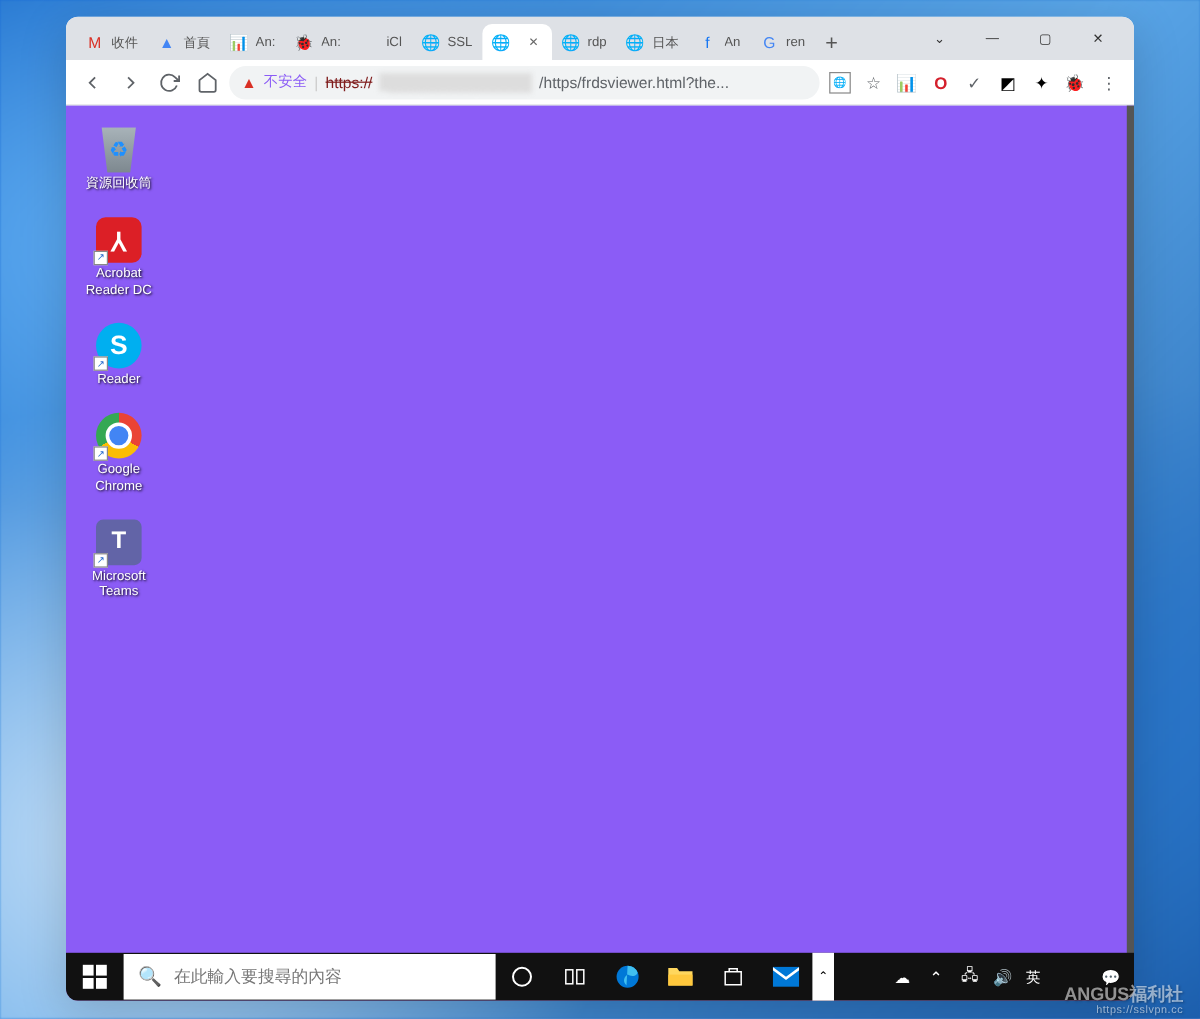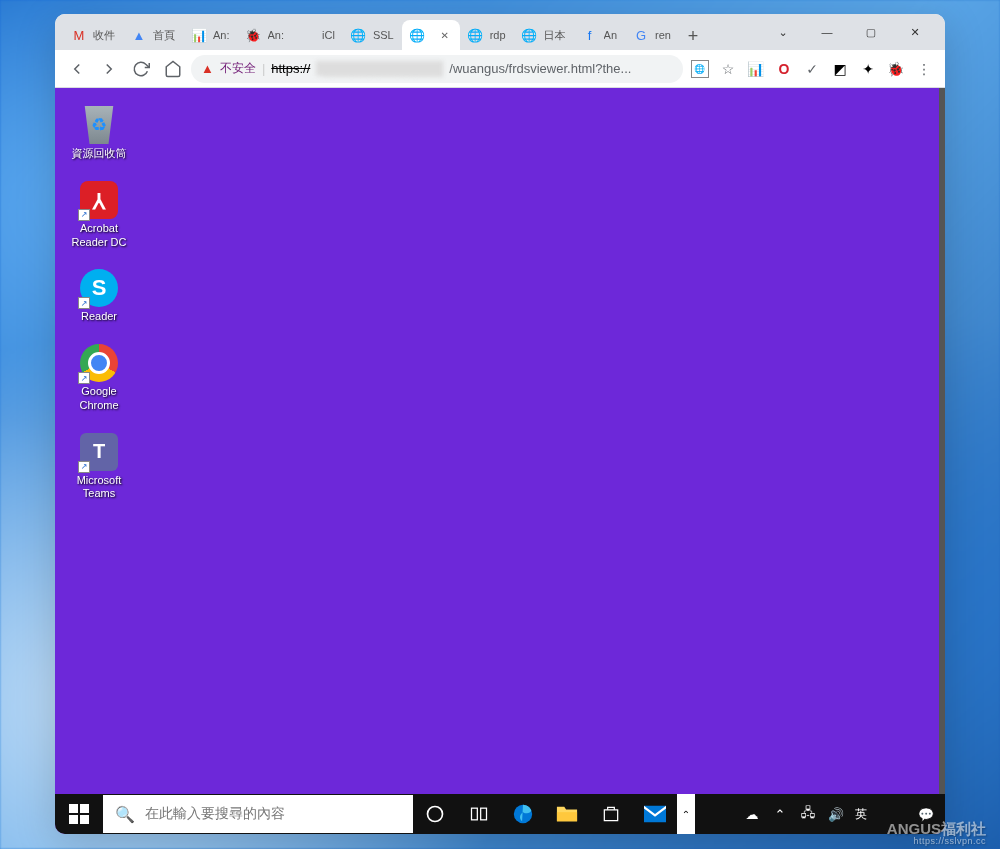--- a/index.html
+++ b/index.html
@@ -26,30 +26,30 @@
 .tabs-spacer { flex: 1; }
 .window-controls { display: flex; height: 36px; align-items: center; }
 .win-ctl { width: 44px; height: 30px; display: flex; align-items: center; justify-content: center; font-size: 11px; color: #333; cursor: pointer; }
 
 
 .address-bar { height: 38px; background: #fff; display: flex; align-items: center; padding: 0 8px; gap: 4px; border-bottom: 1px solid #dadce0; }
 .nav-btn { width: 28px; height: 28px; display: flex; align-items: center; justify-content: center; color: #5f6368; border-radius: 50%; cursor: pointer; }
 .nav-btn svg { width: 18px; height: 18px; }
 .omnibox { flex: 1; height: 28px; background: #f1f3f4; border-radius: 14px; display: flex; align-items: center; padding: 0 10px; gap: 6px; font-size: 13px; }
 .warn-icon { color: #d93025; font-size: 13px; }
-.unsafe-label { color: #701a75; font-size: 12px; }
+.unsafe-label { color: #8b5cf6; font-size: 12px; }
 .divider { color: #ccc; }
-.url-strike { color: #000000; text-decoration: line-through; }
+.url-strike { color: #7f1d1d; text-decoration: line-through; }
 .url-blur { background: #ddd; color: #ddd; filter: blur(2px); }
 .url-rest { color: #5f6368; }
 .ext-icons { display: flex; align-items: center; gap: 10px; padding: 0 4px; }
 .ext-ico { width: 18px; height: 18px; display: flex; align-items: center; justify-content: center; font-size: 14px; color: #5f6368; cursor: pointer; }
 
 
-.viewport { flex: 1; background: #6d28d9; position: relative; }
+.viewport { flex: 1; background: #8b5cf6; position: relative; }
 .desktop-icons { position: absolute; top: 18px; left: 14px; display: flex; flex-direction: column; gap: 20px; }
 .d-icon { width: 60px; display: flex; flex-direction: column; align-items: center; gap: 3px; cursor: pointer; }
 .d-icon-img { width: 38px; height: 38px; display: flex; align-items: center; justify-content: center; position: relative; }
 .d-icon-label { color: #fff; font-size: 11px; text-align: center; line-height: 1.25; text-shadow: 1px 1px 2px #000; }
 .shortcut-arrow { position: absolute; bottom: -2px; left: -2px; width: 12px; height: 12px; background: #fff; border: 1px solid #888; display: flex; align-items: center; justify-content: center; font-size: 8px; color: #2a6dce; }
 
 
 .edge-panel { position: absolute; top: 0; right: 0; width: 6px; height: 100%; background: #555; }
 
 
@@ -168,21 +168,21 @@
       <svg viewBox="0 0 24 24" fill="none" stroke="currentColor" stroke-width="2">
           <path d="M3 9l9-7 9 7v11a2 2 0 0 1-2 2H5a2 2 0 0 1-2-2z"></path>
         </svg>
     </div>
     <div class="omnibox">
       <span class="warn-icon">▲</span>
       <span class="unsafe-label">不安全</span>
       <span class="divider">|</span>
       <span class="url-strike">https://</span>
         <span class="url-blur">5█████████████</span>
-        <span class="url-rest">/wuangus/frdsviewer.html?the...</span>
+        <span class="url-rest">/https/frdsviewer.html?the...</span>
     </div>
     <div class="ext-icons">
       <div class="ext-ico" style="border:1px solid #888;font-size:9px;">🌐</div>
       <div class="ext-ico">☆</div>
       <div class="ext-ico">📊</div>
       <div class="ext-ico" style="color:#d4202c;font-weight:bold;">O</div>
       <div class="ext-ico">✓</div>
       <div class="ext-ico" style="color:#000;">◩</div>
       <div class="ext-ico" style="color:#000;">✦</div>
       <div class="ext-ico">🐞</div>

